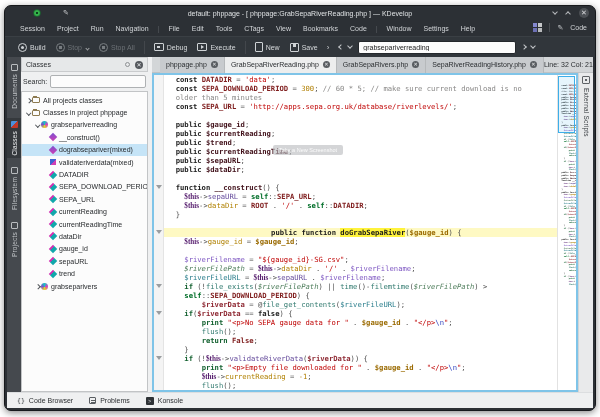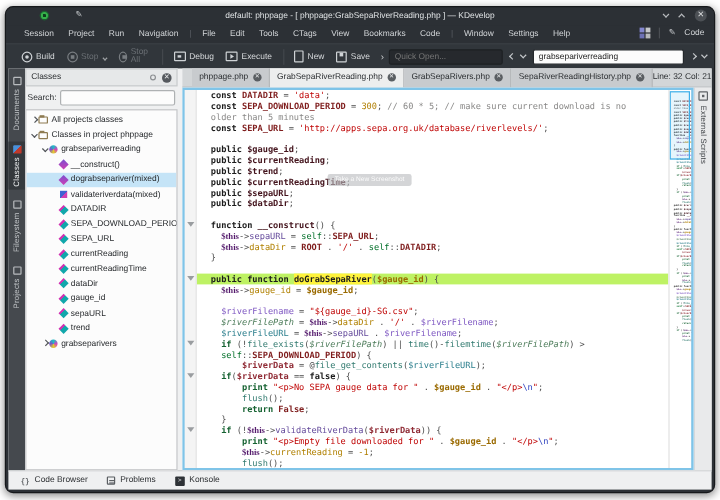--- a/index.html
+++ b/index.html
@@ -108,40 +108,40 @@
   .linecol{margin-left:auto;font-size:7px;color:#2b2e31;padding-right:3px;white-space:nowrap;}
   .mini-ic{width:7px;height:7px;border:1px solid #6c7074;border-radius:1px;margin-right:4px;position:relative;}
   .mini-ic:after{content:"";position:absolute;left:2px;top:2px;width:2px;height:2px;background:#6c7074;}
 
   .editor-wrap{flex:1;display:flex;min-height:0;}
   .editor-frame{flex:1;border:2px solid #7fc4e8;background:#ffffff;position:relative;display:flex;min-width:0;}
   .gutter{width:10px;background:#f4f4f4;border-right:1px solid #e4e4e4;position:relative;flex:none;}
   .fold{position:absolute;left:2px;width:0;height:0;border-left:3px solid transparent;border-right:3px solid transparent;border-top:4px solid #9a9da0;}
   .code{flex:1;position:relative;overflow:hidden;font-family:"DejaVu Sans Mono",monospace;font-size:7.2px;line-height:9px;white-space:pre;color:#1b1b1b;padding-left:3px;}
   .cl{height:9px;}
-  .cl.cur{background:#bef264;margin-left:-3px;padding-left:3px;}
+  .cl.cur{background:#fef9c3;margin-left:-3px;padding-left:3px;text-align:center;}
   .tk-p{color:#1b1b1b;}
   .tk-k{color:#1b1b1b;font-weight:bold;}
   .tk-c{color:#156231;font-weight:bold;}
   .tk-n{color:#7f1d1d;font-weight:bold;}
   .tk-d{color:#43131c;font-weight:bold;}
   .tk-s{color:#bf0303;}
   .tk-e{color:#2c3fbe;}
   .tk-m{color:#b07e00;}
   .tk-com{color:#898887;}
   .tk-o{color:#4d4d4d;}
   .tk-t{color:#561d6e;font-weight:bold;font-family:Liberation Serif, serif;}
   .tk-mp{color:#644a9b;}
   .tk-mo{color:#b08000;}
   .tk-vp{color:#7e57c2;}
   .tk-vg{color:#4e7d5b;font-style:italic;}
   .tk-vt{color:#2a7e8c;}
   .tk-vr{color:#8f2a34;font-weight:bold;}
   .tk-gd{color:#9a6a00;font-weight:bold;}
-  .tk-sf{color:#006e28;}
+  .tk-sf{color:#006e28;font-weight:bold;}
   .tk-f{color:#317a6f;}
   .tk-h{color:#1b1b1b;font-weight:bold;background:#fff33c;}
 
   .minimap{width:19px;flex:none;border-left:1px solid #e2e2e2;position:relative;overflow:hidden;
     font-family:"DejaVu Sans Mono",monospace;font-size:2px;line-height:2.8px;white-space:pre;font-weight:bold;padding:1px 0 0 1px;}
   .viewport{position:absolute;left:0;top:1px;width:17px;height:57px;border:1px solid #3daee9;background:rgba(61,174,233,.13);}
 
   
   .dock-right{width:15px;background:#e9eaeb;border-left:1px solid #d2d4d6;display:flex;flex-direction:column;align-items:center;padding-top:3px;}
   .dr-icon{width:8px;height:8px;border:1px solid #5f6periodic367;border:1px solid #5f6367;border-radius:1px;margin-bottom:4px;position:relative;}
@@ -238,21 +238,20 @@
         <span class="tbtn">
           <span class="ticon i-new"></span>
           <span>New</span>
         </span>
         <span class="tbtn">
           <span class="ticon i-save"></span>
           <span>Save</span>
         </span>
       </span>
     <span class="overflow-chev">›</span>
-    <input class="quick-open" placeholder="Quick Open..." style="">
     <span class="nav-chevs">
       <span class="chev left"></span>
       <span class="chev down"></span>
     </span>
     <input class="searchbox" value="grabsepariverreading" style="">
     <span class="nav-chevs">
       <span class="chev right"></span>
       <span class="chev down"></span>
     </span>
   </div>

